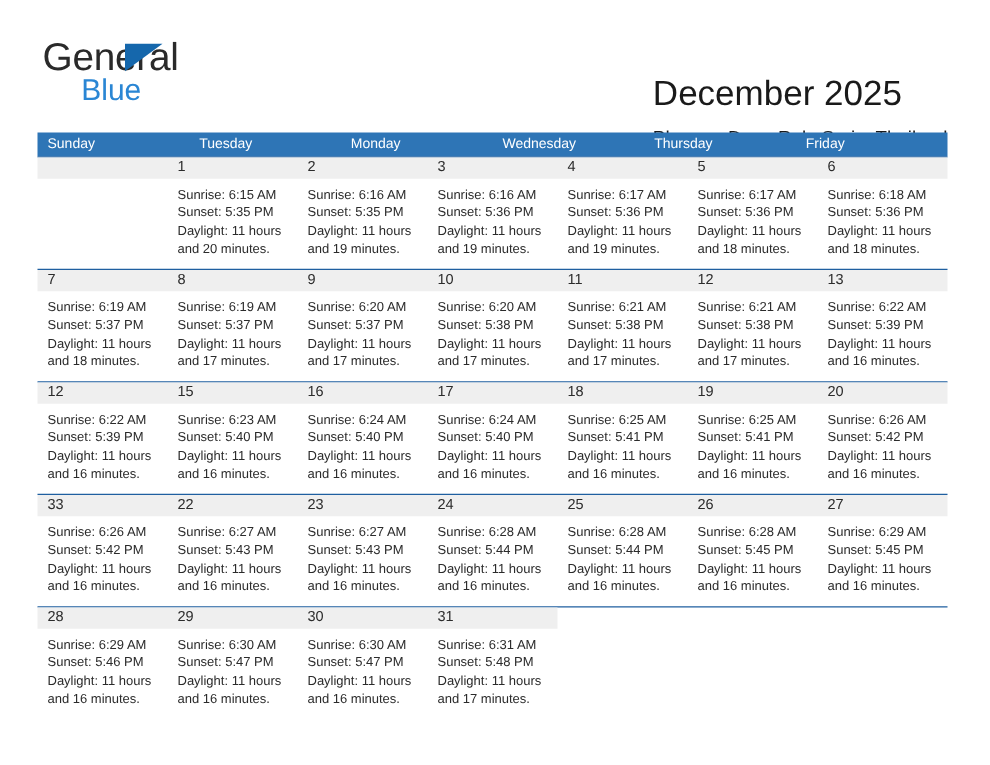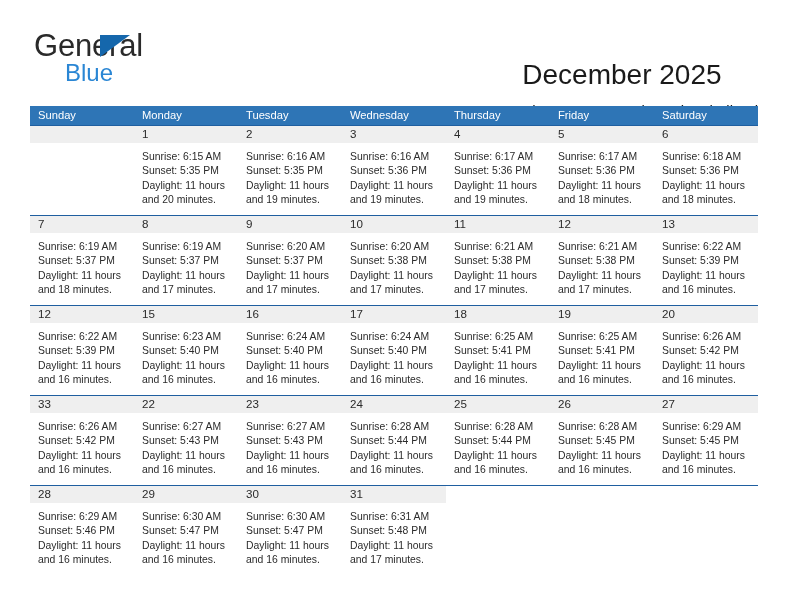--- a/index.html
+++ b/index.html
@@ -186,26 +186,25 @@
     <div class="title-block">
       <div class="cal-title">December 2025</div>
       <div class="cal-subtitle">Phanom Dong Rak, Surin, Thailand</div>
     </div>
 
   </div>
 
   <div class="calendar">
     <div class="weekday-row">
         <div class="weekday">Sunday</div>
+        <div class="weekday">Tuesday</div>
         <div class="weekday">Monday</div>
-        <div class="weekday">Tuesday</div>
         <div class="weekday">Wednesday</div>
         <div class="weekday">Thursday</div>
         <div class="weekday">Friday</div>
-        <div class="weekday">Saturday</div>
       </div>
     <div id="weeks-host">
         <div class="week-row">
           <div class="daynum-band" style="width: 728px;"></div>
           <div class="cells">
             <div class="cell empty">
               <div class="daynum"></div>
             </div>
             <div class="cell">
               <div class="daynum">1</div>

